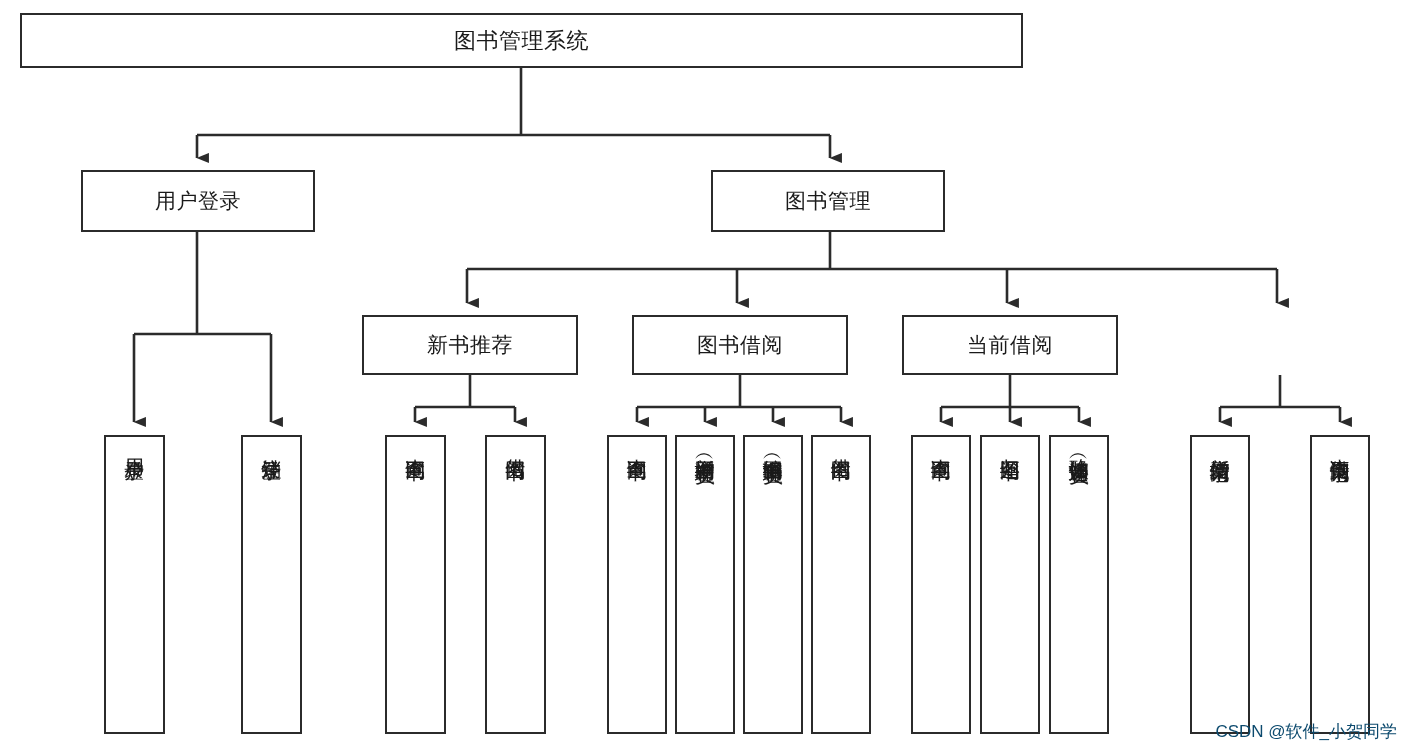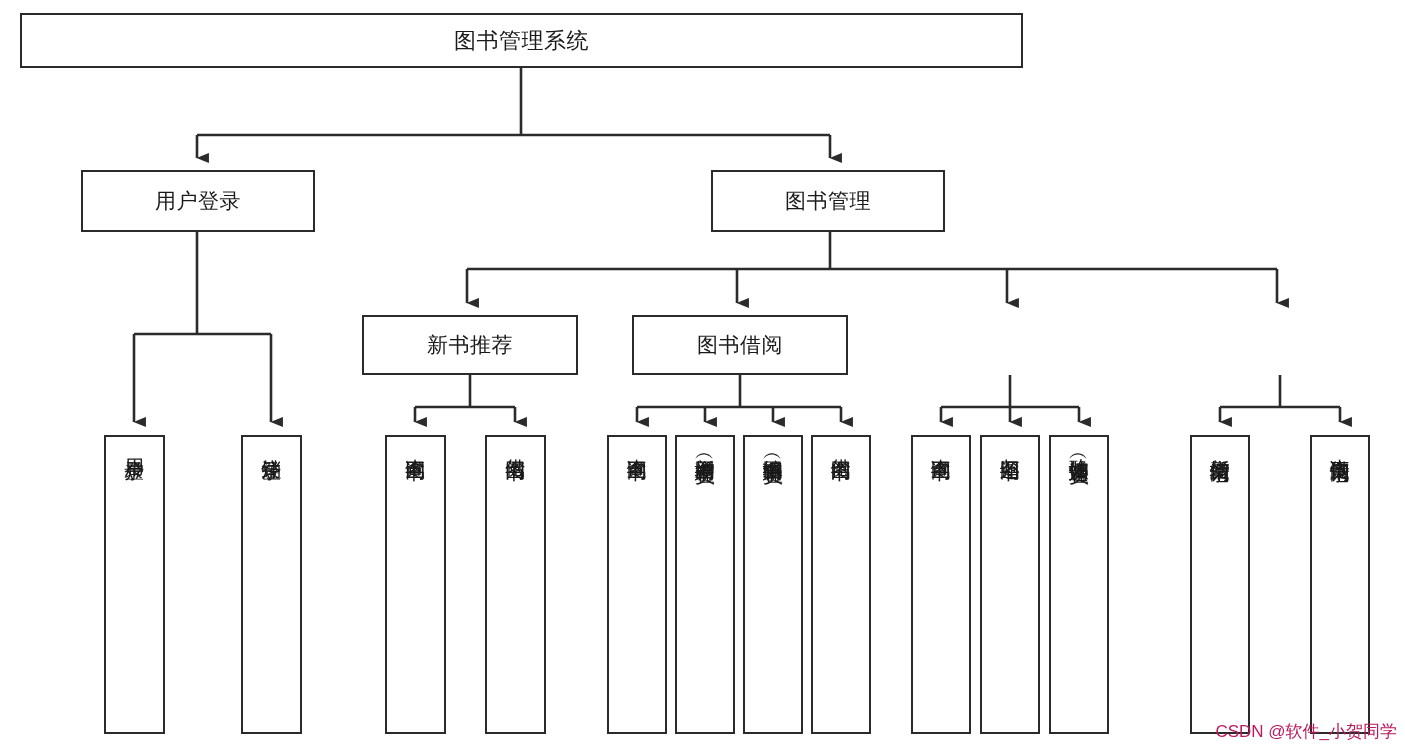--- a/index.html
+++ b/index.html
@@ -66,21 +66,21 @@
     max-height: 290px;
   }
   .node.leaf.tall .label {
     max-height: 292px;
   }
   .watermark {
     position: absolute;
     right: 8px;
     bottom: 4px;
     font-size: 17px;
-    color: #be185d;
+    color: #0c4a6e;
     white-space: nowrap;
     z-index: 5;
     font-family: "Liberation Sans", "DejaVu Sans", sans-serif;
   }
 </style>
 </head>
 <body>
 
 <div id="canvas">
 
@@ -147,20 +147,23 @@
   </div>
 
   <div class="node horiz" style="left:362px; top:315px; width:216px; height:60px;">
     <span class="label">新书推荐</span>
   </div>
 
   <div class="node horiz" style="left:632px; top:315px; width:216px; height:60px;justify-content:center;">
     <span class="label">图书借阅</span>
   </div>
 
+  <div class="node horiz" style="left:902px; top:315px; width:216px; height:60px;">
+    <span class="label">当前借阅</span>
+  </div>
 
 
   <div class="node leaf" style="left:104px; top:435px; width:61px; height:299px;">
     <span class="label">用户登录</span>
   </div>
 
   <div class="node leaf" style="left:241px; top:435px; width:61px; height:299px;">
     <span class="label">注销登录</span>
   </div>
 

